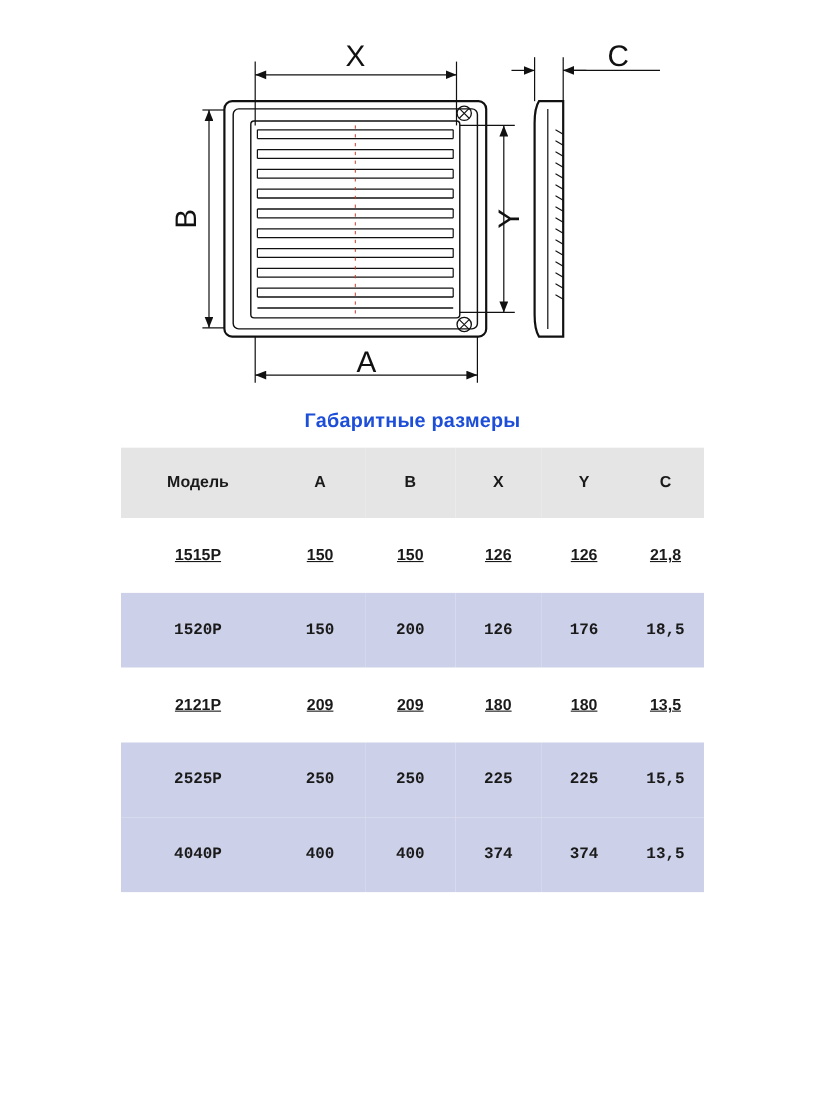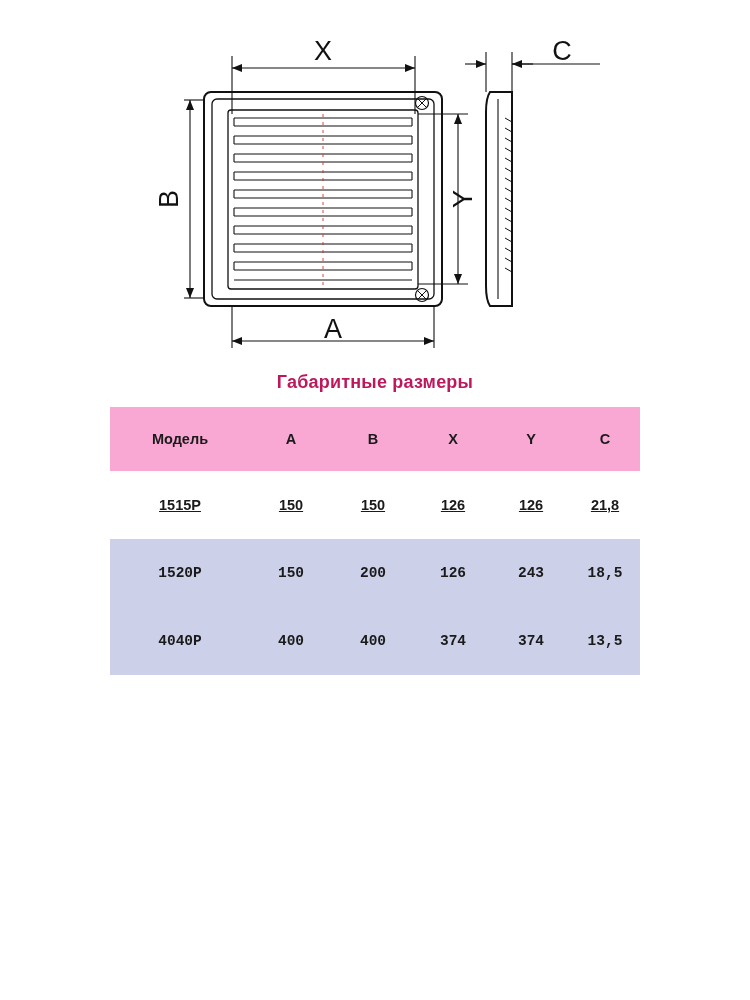--- a/index.html
+++ b/index.html
@@ -37,40 +37,40 @@
   #table-section {
     position: absolute;
     top: 372px;
     left: 0;
     width: 750px;
   }
   #table-title {
     text-align: center;
     font-size: 18px;
     font-weight: bold;
-    color: #be185d;
+    color: #1d4ed8;
     margin: 0 0 14px 0;
     letter-spacing: 0.2px;
   }
   table {
     border-collapse: collapse;
     width: 530px;
     margin: 0 auto;
     table-layout: fixed;
   }
   th, td {
     text-align: center;
     font-size: 14.5px;
     color: #1a1a1a;
     height: 66px;
     vertical-align: middle;
     font-weight: bold;
   }
   thead tr {
-    background: #f9a8d4;
+    background: #e5e5e5;
     height: 62px;
     padding-left: 27px;
   }
   thead th {
     height: 62px;
     font-weight: bold;
     font-size: 14.5px;
   }
   tbody tr.odd {
     background: #ffffff;
@@ -247,22 +247,38 @@
         <td>150</td>
         <td>126</td>
         <td>126</td>
         <td>21,8</td>
       </tr>
       <tr class="even">
         <td>1520Р</td>
         <td>150</td>
         <td>200</td>
         <td>126</td>
-        <td>243</td>
+        <td>176</td>
         <td>18,5</td>
+      </tr>
+      <tr class="odd">
+        <td>2121Р</td>
+        <td>209</td>
+        <td>209</td>
+        <td>180</td>
+        <td>180</td>
+        <td>13,5</td>
+      </tr>
+      <tr class="even">
+        <td>2525Р</td>
+        <td>250</td>
+        <td>250</td>
+        <td>225</td>
+        <td>225</td>
+        <td>15,5</td>
       </tr>
       <tr class="even">
         <td>4040Р</td>
         <td>400</td>
         <td>400</td>
         <td>374</td>
         <td>374</td>
         <td>13,5</td>
       </tr>
     </tbody>

